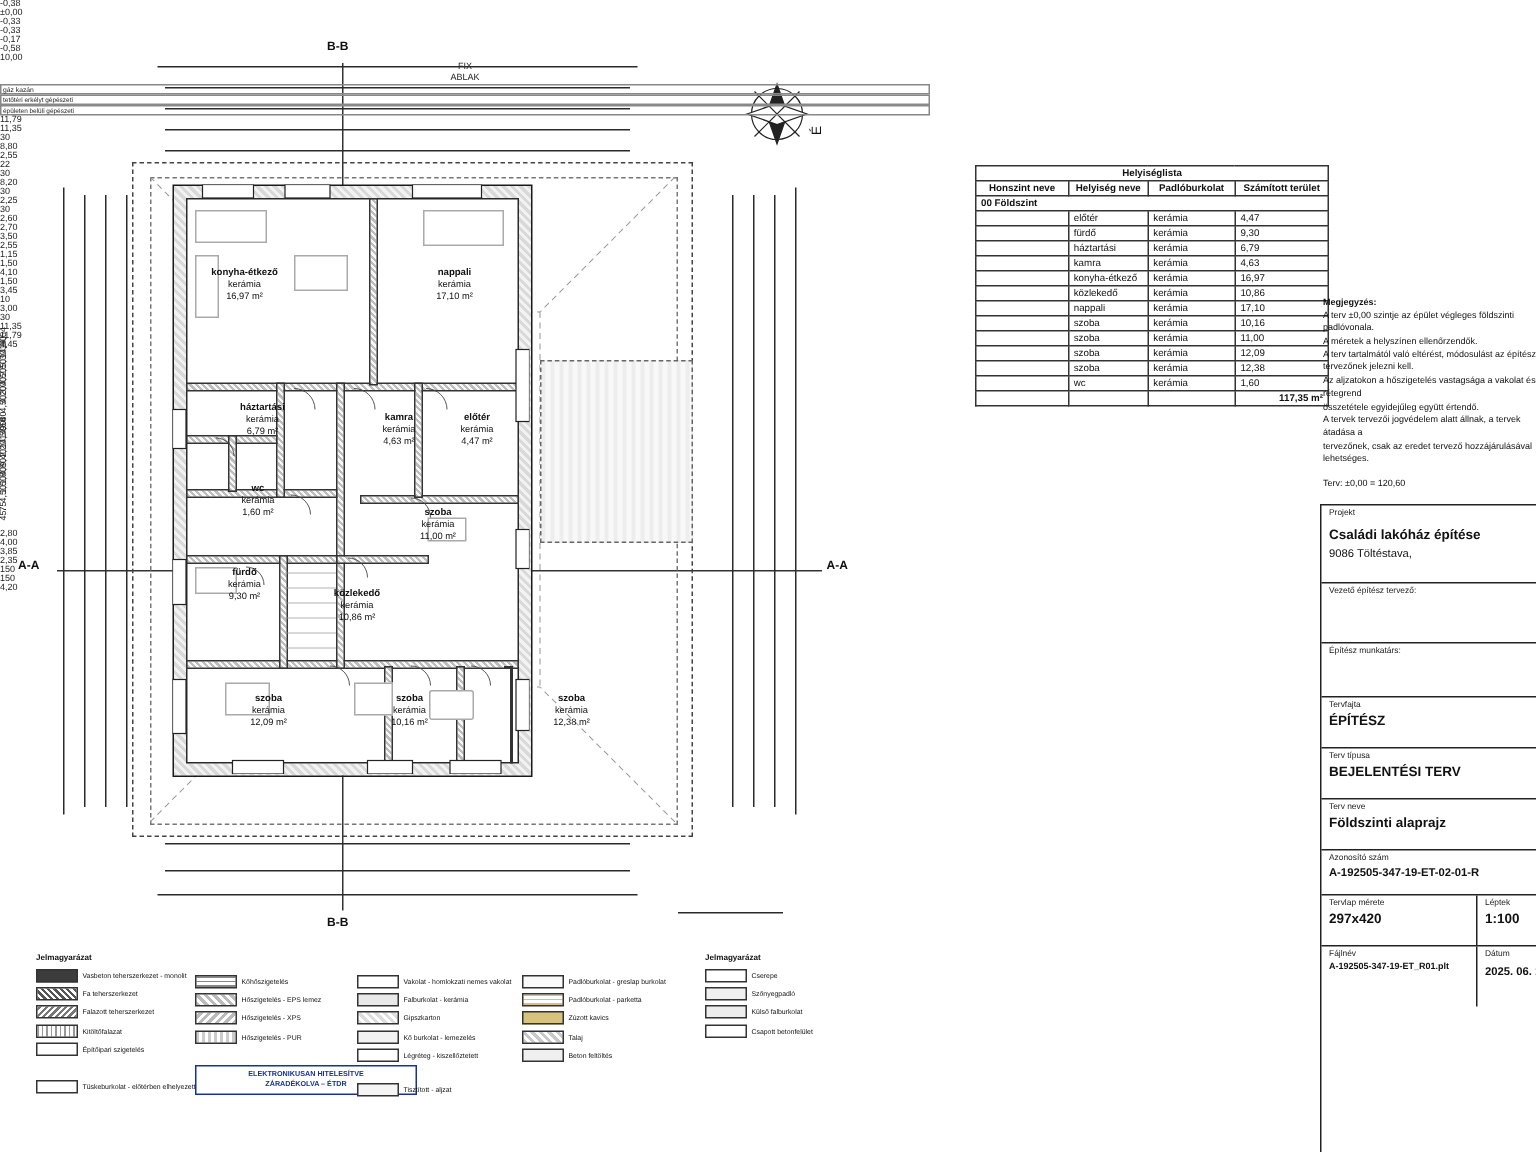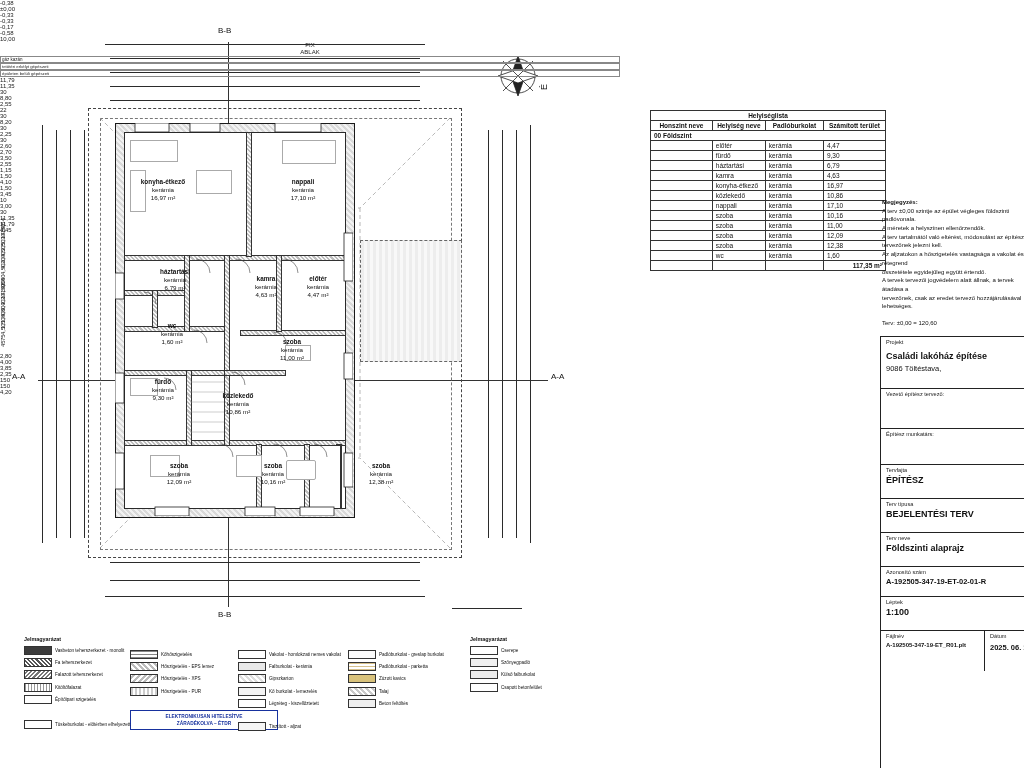--- a/index.html
+++ b/index.html
@@ -48,21 +48,21 @@
 
   
   .compass{position:absolute;}
 
   
   .wm{position:absolute;left:26px;bottom:10px;font-size:20px;font-weight:bold;color:#e8472b;letter-spacing:-0.5px;font-family:"DejaVu Sans",sans-serif;}
   .wmbar{position:absolute;left:24px;bottom:6px;width:190px;height:30px;background:rgba(255,255,255,0.35);}
 
   .stamp{position:absolute;border:1.5px solid #17319e;color:#17319e;font-size:4.8px;font-weight:bold;text-align:center;line-height:1.5;padding:2px 3px;background:#fff;}
 
-  .sec{position:absolute;font-size:8px;font-weight:normal;}
+  .sec{position:absolute;font-size:8px;font-weight:bold;}
 </style>
 </head>
 <body>
 
 <div class="page">
 
   <div class="sec abs" style="left:218px;top:26px;">B-B</div>
   <div class="ln vln" style="left:228px;top:42px;height:565px;background:#333;border-left:0;"></div>
   <div class="sec abs" style="left:218px;top:610px;">B-B</div>
 
@@ -447,20 +447,24 @@
     <div class="tbrow" style="height:34px;">
       <div class="k">Terv neve</div>
       <div class="v" style="margin-top:2px;">Földszinti alaprajz</div>
     </div>
     <div class="tbrow" style="height:30px;">
       <div class="k">Azonosító szám</div>
       <div class="v sm" style="margin-top:2px;">A-192505-347-19-ET-02-01-R</div>
     </div>
     <div class="tbrow" style="height:34px;padding:0;">
       <div style="display:flex;height:100%;">
+        <div style="flex:1;padding:2px 5px;border-right:1px solid #222;">
+          <div class="k">Tervlap mérete</div>
+          <div class="v" style="margin-top:2px;">297x420</div>
+        </div>
         <div style="width:66px;padding:2px 5px;">
           <div class="k">Léptek</div>
           <div class="v" style="margin-top:2px;">1:100</div>
         </div>
       </div>
     </div>
     <div class="tbrow" style="height:40px;padding:0;border-bottom:0;">
       <div style="display:flex;height:100%;">
         <div style="flex:1;padding:2px 5px;border-right:1px solid #222;">
           <div class="k">Fájlnév</div>

